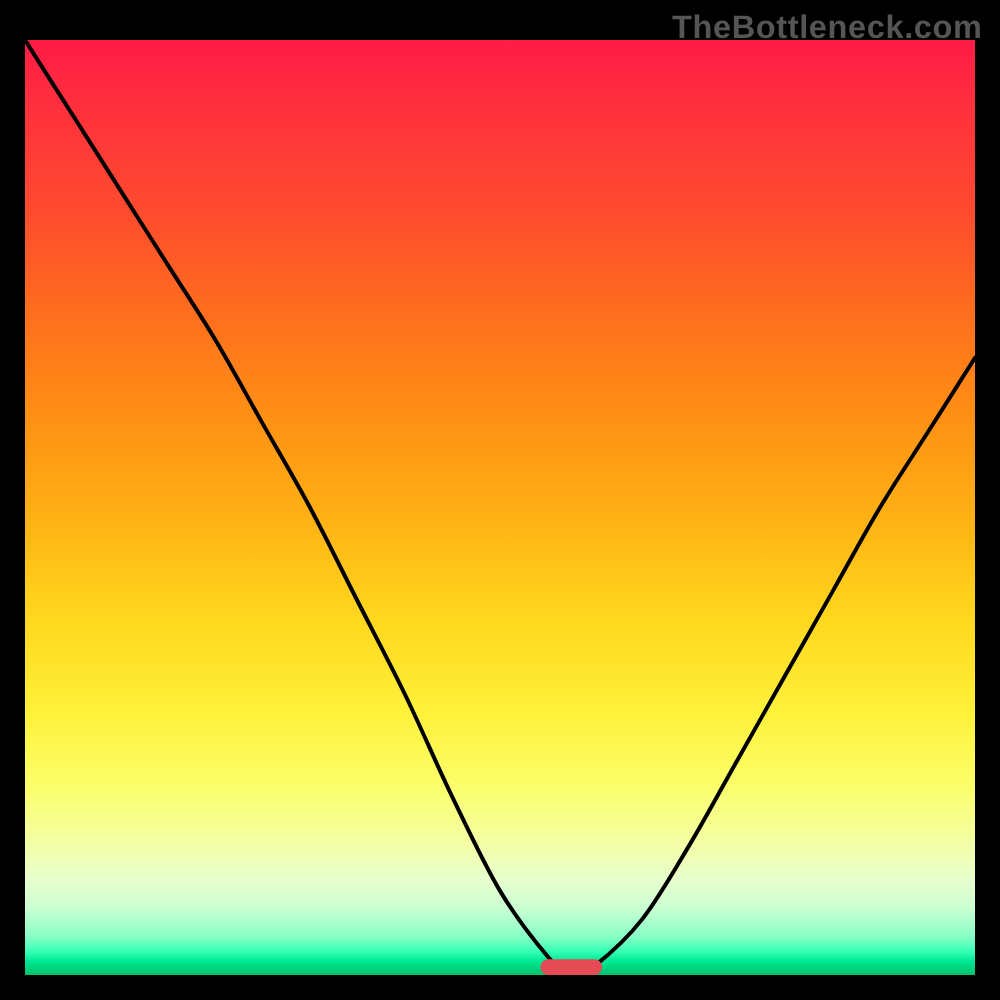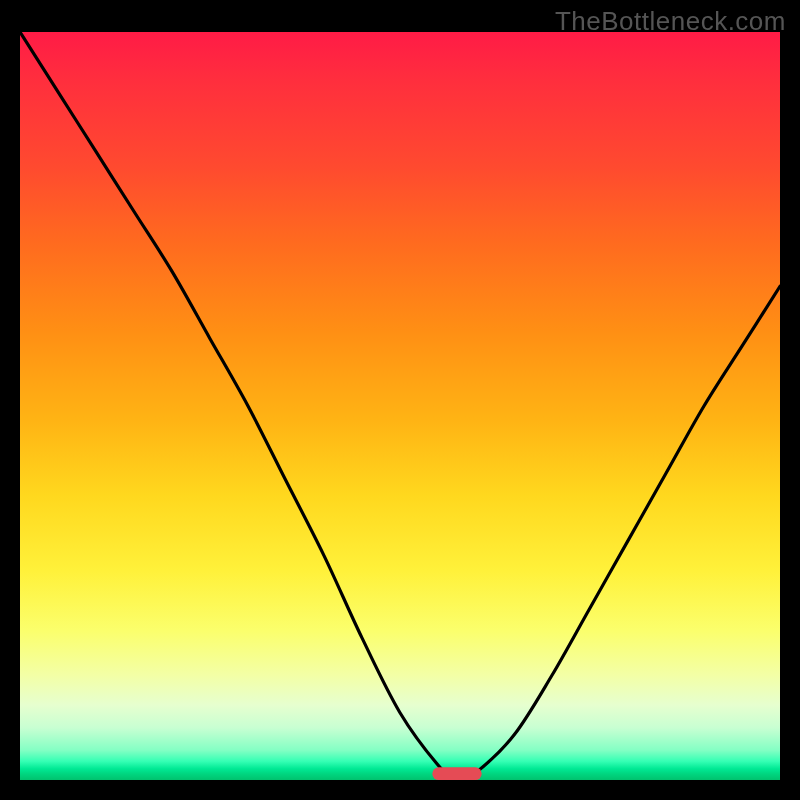--- a/index.html
+++ b/index.html
@@ -16,21 +16,21 @@
     width: 800px;
     height: 800px;
     background: #000;
   }
   .watermark {
     position: absolute;
     top: 6px;
     right: 14px;
     font-size: 26px;
     color: #555;
-    font-weight: 400;
+    font-weight: 700;
     letter-spacing: 0.5px;
     z-index: 10;
   }
   .plot {
     position: absolute;
     left: 20px;
     top: 32px;
     width: 760px;
     height: 748px;
     background: linear-gradient(

